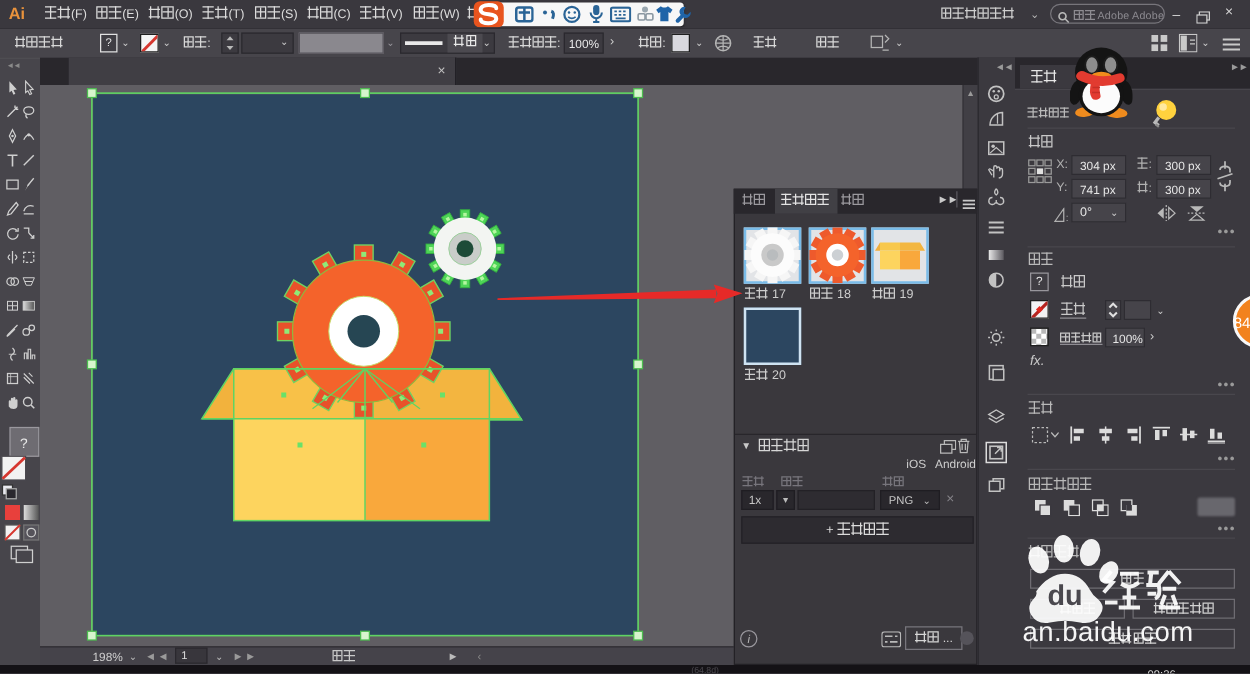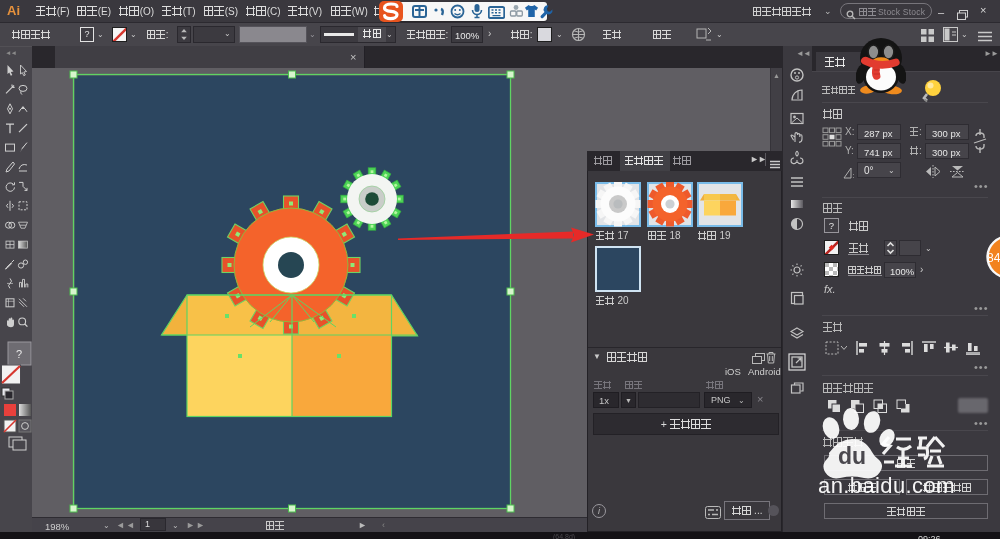--- a/index.html
+++ b/index.html
@@ -71,21 +71,21 @@
         <path d="M9.5 1.5 a4 4 0 0 0 -4 6.4 L2 11.4 a1.6 1.6 0 0 0 2.3 2.3 L7.8 10 a4 4 0 0 0 5.6 -4.6 L11 7.8 L8.6 7.2 L8 4.8 Z" fill="#1f64a8"></path>
       </svg></div>
 <div style="left:752px;top:6px;width:70px;height:12px;color:#cfcfcf;font-size:10px;white-space:nowrap;"><i class="k1"></i><i class="k2"></i><i class="k3"></i><i class="k1"></i><i class="k2"></i><i class="k3"></i></div>
 <div style="left:824px;top:6px;width:10px;height:10px;color:#bbb;font-size:9px;">⌄</div>
 <div style="left:840px;top:3px;width:92px;height:16px;border:1px solid #77757b;border-radius:8px;"></div>
 <div style="position:absolute;left:846px;top:6px;"><svg width="10" height="10" viewBox="0 0 10 10">
         <circle cx="4" cy="4" r="2.8" fill="none" stroke="#b9b9b9" stroke-width="1.3"></circle>
         <path d="M6.2 6.2 L9 9" stroke="#b9b9b9" stroke-width="1.3"></path>
       </svg></div>
 <div style="left:859px;top:7px;width:18px;height:10px;color:#8d8b91;font-size:9px;"><i class="k1"></i><i class="k2"></i></div>
-<div style="left:878px;top:7px;width:56px;height:10px;color:#8d8b91;font-size:8.5px;letter-spacing:.2px;">Stock Stock</div>
+<div style="left:878px;top:7px;width:56px;height:10px;color:#8d8b91;font-size:8.5px;letter-spacing:.2px;">Adobe Adobe</div>
 <div style="left:938px;top:6px;width:12px;height:10px;color:#d7d7d7;font-size:11px;">–</div>
 <div style="position:absolute;left:957px;top:6px;"><svg width="11" height="10" viewBox="0 0 11 10">
         <rect x="2.5" y="0.5" width="8" height="6.5" fill="none" stroke="#d0d0d0"></rect>
         <rect x="0.5" y="3" width="8" height="6.5" fill="#3a383e" stroke="#d0d0d0"></rect>
       </svg></div>
 <div style="left:980px;top:4px;width:14px;height:12px;color:#d7d7d7;font-size:11px;">×</div>
 <div style="left:0px;top:22px;width:1000px;height:24px;background:#47454b;border-top:1px solid #2c2a30;"></div>
 <div style="left:11px;top:29px;width:60px;height:12px;color:#d8d8d8;font-size:10px;white-space:nowrap;"><i class="k3"></i><i class="k1"></i><i class="k2"></i><i class="k3"></i></div>
 <div style="left:80px;top:27px;width:14px;height:15px;background:#3f3d43;border:1.5px solid #e2e2e2;color:#e2e2e2;font-size:9px;text-align:center;line-height:12px;">?</div>
 <div style="left:97px;top:30px;width:10px;height:8px;color:#ccc;font-size:8px;">⌄</div>
@@ -401,21 +401,21 @@
         <rect x="475" y="3" width="7" height="7" fill="#d7f5cd" stroke="#4cbd4f"></rect>
         <rect x="38" y="220" width="7" height="7" fill="#d7f5cd" stroke="#4cbd4f"></rect>
         <rect x="475" y="220" width="7" height="7" fill="#d7f5cd" stroke="#4cbd4f"></rect>
         <rect x="38" y="437" width="7" height="7" fill="#d7f5cd" stroke="#4cbd4f"></rect>
         <rect x="256.5" y="437" width="7" height="7" fill="#d7f5cd" stroke="#4cbd4f"></rect>
         <rect x="475" y="437" width="7" height="7" fill="#d7f5cd" stroke="#4cbd4f"></rect>
       </svg></div>
 <div style="left:770px;top:68px;width:12px;height:84px;background:#413f45;border-left:1px solid #353339;"></div>
 <div style="left:773px;top:72px;width:7px;height:7px;color:#9a9a9a;font-size:7px;">▲</div>
 <div style="left:32px;top:517px;width:555px;height:16px;background:#45434a;border-top:1px solid #2e2c32;"></div>
-<div style="left:45px;top:521px;width:40px;height:11px;color:#cfcfcf;font-size:9.5px;">198%</div>
+<div style="left:74px;top:521px;width:40px;height:11px;color:#cfcfcf;font-size:9.5px;">198%</div>
 <div style="left:103px;top:521px;width:8px;height:9px;color:#bbb;font-size:8px;">⌄</div>
 <div style="left:116px;top:520px;width:46px;height:11px;color:#9a9a9a;font-size:9px;letter-spacing:1px;">◄◄</div>
 <div style="left:140px;top:518px;width:26px;height:13px;background:#38363c;border:1px solid #2a282e;color:#ddd;font-size:9px;padding-left:4px;">1</div>
 <div style="left:172px;top:521px;width:8px;height:9px;color:#bbb;font-size:8px;">⌄</div>
 <div style="left:186px;top:520px;width:40px;height:11px;color:#9a9a9a;font-size:9px;letter-spacing:1px;">►►</div>
 <div style="left:265px;top:520px;width:40px;height:12px;color:#c9c9c9;font-size:10px;"><i class="k1"></i><i class="k2"></i></div>
 <div style="left:358px;top:520px;width:10px;height:11px;color:#bbb;font-size:9px;">►</div>
 <div style="left:382px;top:520px;width:10px;height:11px;color:#888;font-size:9px;">‹</div>
 <div style="left:587px;top:151px;width:195px;height:381px;background:#3a383d;border:1px solid #232126;"></div>
 <div style="left:587px;top:151px;width:195px;height:20px;background:#29272c;"></div>
@@ -648,21 +648,21 @@
           <rect x="14" y="2" width="5" height="4.6"></rect>
 <rect x="1" y="8.7" width="5" height="4.6"></rect>
           <rect x="14" y="8.7" width="5" height="4.6"></rect>
 <rect x="1" y="15.4" width="5" height="4.6"></rect>
           <rect x="7.5" y="15.4" width="5" height="4.6"></rect>
           <rect x="14" y="15.4" width="5" height="4.6"></rect>
 </g>
         <rect x="7.5" y="8.7" width="5" height="4.6" fill="#e0e0e0"></rect>
       </svg></div>
 <div style="left:845px;top:126px;width:14px;height:11px;color:#b0b0b0;font-size:10px;">X:</div>
-<div style="left:857px;top:124px;width:44px;height:16px;background:#46444a;border:1px solid #2e2c32;color:#e6e6e6;font-size:9.5px;padding:2.5px 0 0 6px;">287 px</div>
+<div style="left:857px;top:124px;width:44px;height:16px;background:#46444a;border:1px solid #2e2c32;color:#e6e6e6;font-size:9.5px;padding:2.5px 0 0 6px;">304 px</div>
 <div style="left:909px;top:126px;width:14px;height:11px;color:#b0b0b0;font-size:10px;"><i class="k2"></i>:</div>
 <div style="left:925px;top:124px;width:44px;height:16px;background:#46444a;border:1px solid #2e2c32;color:#e6e6e6;font-size:9.5px;padding:2.5px 0 0 6px;">300 px</div>
 <div style="left:845px;top:145px;width:14px;height:11px;color:#b0b0b0;font-size:10px;">Y:</div>
 <div style="left:857px;top:143px;width:44px;height:16px;background:#46444a;border:1px solid #2e2c32;color:#e6e6e6;font-size:9.5px;padding:2.5px 0 0 6px;">741 px</div>
 <div style="left:909px;top:145px;width:14px;height:11px;color:#b0b0b0;font-size:10px;"><i class="k3"></i>:</div>
 <div style="left:925px;top:143px;width:44px;height:16px;background:#46444a;border:1px solid #2e2c32;color:#e6e6e6;font-size:9.5px;padding:2.5px 0 0 6px;">300 px</div>
 <div style="position:absolute;left:972px;top:128px;"><svg width="16" height="26" viewBox="0 0 16 26">
 <path d="M8 1 v6 M8 19 v6" stroke="#b9b9b9" stroke-width="1.4"></path>
 <path d="M4 8 q0-3 4-3 q4 0 4 3 v2 M4 18 q0 3 4 3 q4 0 4-3 v-2" fill="none" stroke="#b9b9b9" stroke-width="1.4"></path>
 <path d="M2 15 L14 11" stroke="#b9b9b9" stroke-width="1.2"></path>
@@ -799,21 +799,21 @@
 <div style="position:absolute;left:984px;top:233px;width:16px;height:48px;">
 <svg width="16" height="48" viewBox="0 0 16 48">
 <circle cx="24" cy="24" r="20.5" fill="#f2821d" stroke="#f8f8f8" stroke-width="2.4"></circle>
 <text x="3" y="29" font-size="12" fill="#fff" font-family="Liberation Sans">84</text>
 </svg></div>
 <div style="position:absolute;left:395px;top:222px;width:205px;height:26px;z-index:40;">
 <svg width="205" height="26" viewBox="0 0 205 26">
 <polygon points="3,16.5 178,9.5 178,16.5 3,18" fill="#e62a28"></polygon>
 <polygon points="176,5.5 199,12.5 176,20.5 179,12.8" fill="#e62a28"></polygon>
 </svg></div>
-<div style="position:absolute;left:814px;top:406px;width:186px;height:96px;z-index:50;">
+<div style="position:absolute;left:814px;top:426px;width:186px;height:96px;z-index:50;">
 <svg width="186" height="96" viewBox="0 0 186 96">
 <g fill="#ffffff" opacity=".93">
 <ellipse cx="17" cy="22" rx="8" ry="11" transform="rotate(-18 17 22)"></ellipse>
 <ellipse cx="37" cy="13" rx="8" ry="11" transform="rotate(-4 37 13)"></ellipse>
 <ellipse cx="58" cy="16" rx="8" ry="11" transform="rotate(14 58 16)"></ellipse>
 <ellipse cx="73" cy="32" rx="7" ry="9.5" transform="rotate(30 73 32)"></ellipse>
 <path d="M15 47 q10 -14 23 -14 q13 0 20 13 q2 4 6 7 q7 6 2 13 q-5 8 -16 6 q-7 -1.4 -12 -1.4 q-5 0 -12 1.4 q-10 2 -15 -6 q-4 -7 2 -13 q3 -3 2 -5.6 Z"></path>
 </g>
 <text x="24" y="58" font-size="23" font-weight="bold" fill="#4a484e" font-family="Liberation Sans">du</text>
 <g stroke="#ffffff" stroke-width="3.2" fill="none" opacity=".93">

